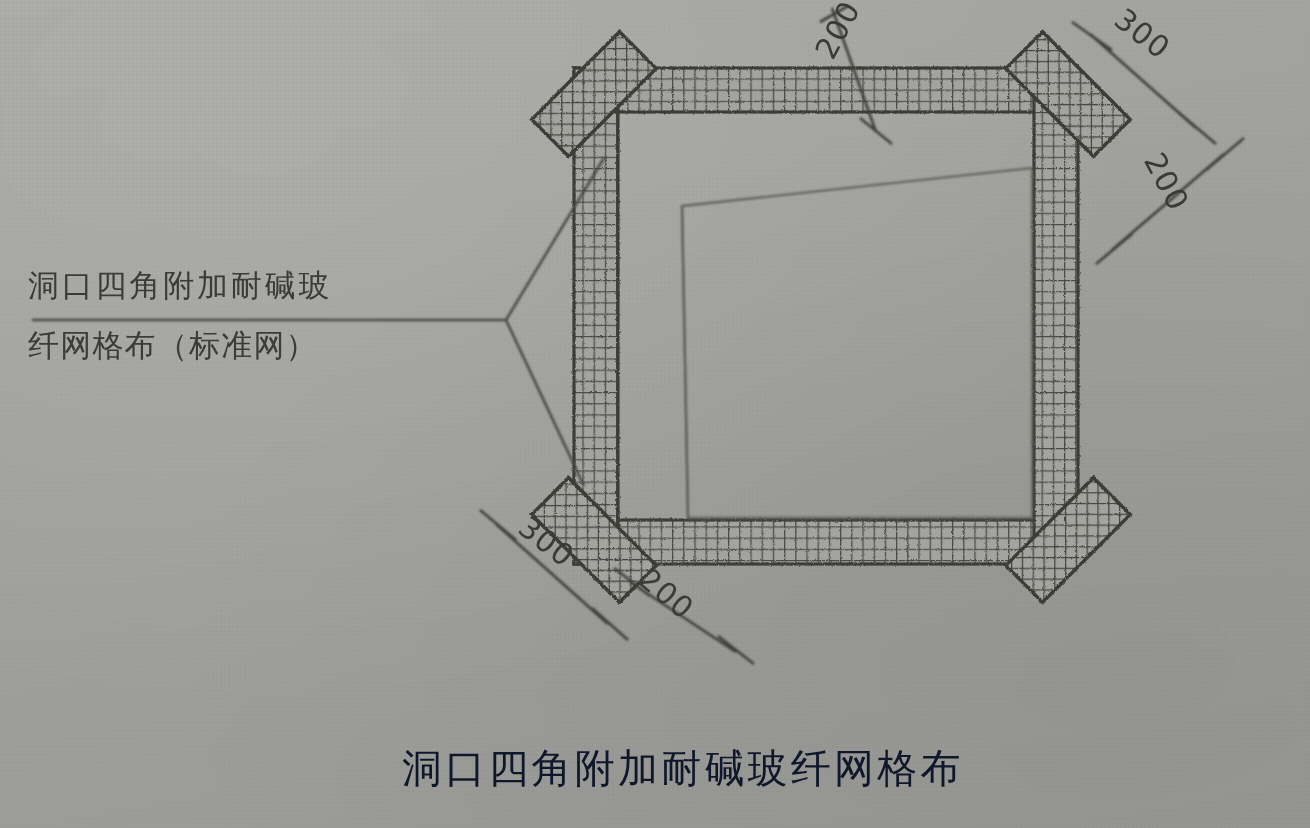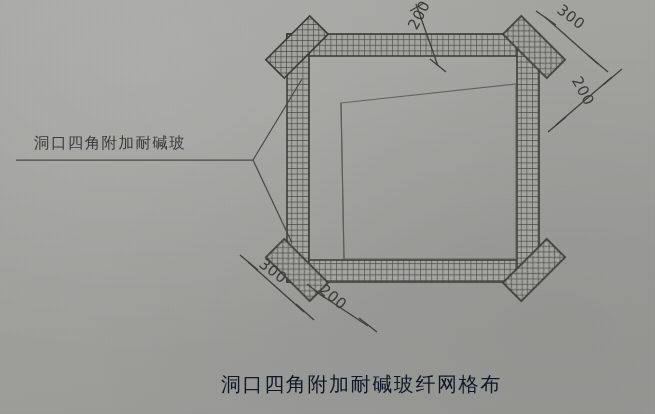--- a/index.html
+++ b/index.html
@@ -20,21 +20,20 @@
     position:absolute;inset:0;opacity:.35;
     background-image:
       repeating-linear-gradient(0deg, rgba(0,0,0,.025) 0 1px, rgba(255,255,255,.02) 1px 2px),
       repeating-linear-gradient(90deg, rgba(0,0,0,.02) 0 1px, rgba(255,255,255,.018) 1px 2px);
     pointer-events:none;
   }
   svg#drawing{position:absolute;left:0;top:0;width:655px;height:414px;}
   .lbl-cn{
     position:absolute;color:#3b3b38;white-space:nowrap;
     font-family:"DejaVu Sans","Liberation Sans",sans-serif;
-    margin-left:20px;
   }
   #annot{left:14px;top:128px;font-size:15.5px;letter-spacing:1.4px;line-height:30px;}
   #annot .l2{letter-spacing:0.6px;}
   #caption{left:201px;top:371px;font-size:20px;letter-spacing:1.6px;color:#0f172a;}
   .dim{
     position:absolute;color:#3a3a37;font-size:15px;letter-spacing:.5px;
     font-family:"DejaVu Sans","Liberation Sans",sans-serif;
   }
 </style>
 </head>
@@ -128,20 +127,21 @@
     <g>
       <line x1="315" y1="291" x2="368" y2="326"></line>
       <line x1="307" y1="284" x2="325" y2="298"></line>
       <line x1="359" y1="318" x2="377" y2="332"></line>
     </g>
   </g>
 </svg>
 
 <div class="lbl-cn" id="annot">
   <div class="l1">洞口四角附加耐碱玻</div>
+  <div class="l2">纤网格布（标准网）</div>
 </div>
 
 <div class="lbl-cn" id="caption">洞口四角附加耐碱玻纤网格布</div>
 
 <div class="dim" style="left:404px;top:6px;transform:rotate(-62deg);">200</div>
 <div class="dim" style="left:556px;top:8px;transform:rotate(38deg);">300</div>
 <div class="dim" style="left:568px;top:82px;transform:rotate(62deg);">200</div>
 <div class="dim" style="left:258px;top:262px;transform:rotate(38deg);">300</div>
 <div class="dim" style="left:318px;top:288px;transform:rotate(40deg);">200</div>
 

